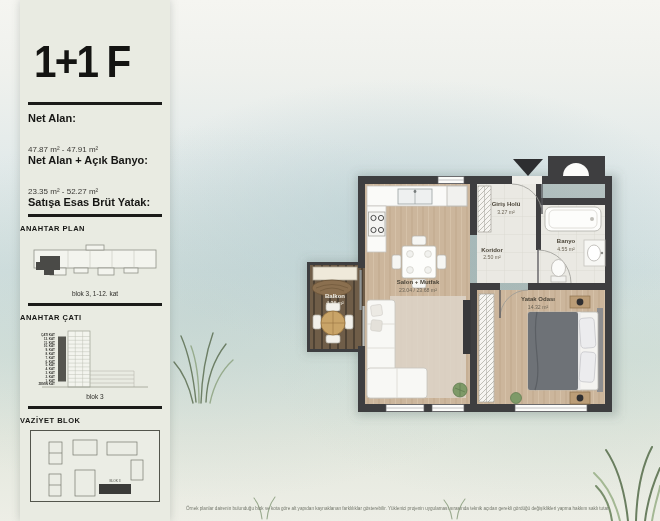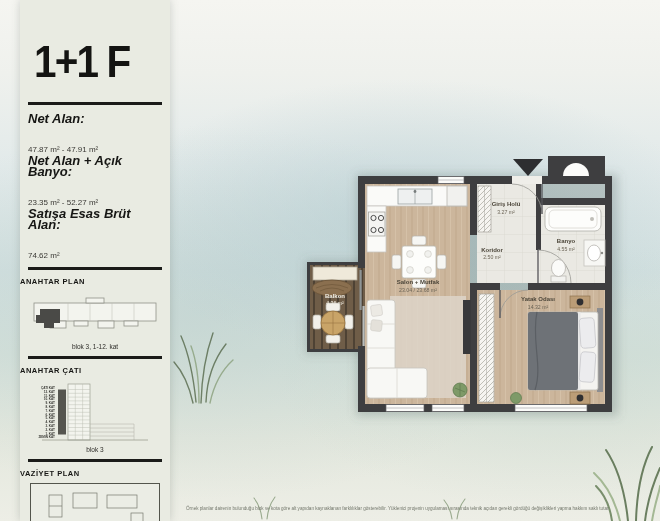--- a/index.html
+++ b/index.html
@@ -27,21 +27,21 @@
     box-sizing:border-box;overflow:hidden;
   }
   .side-title{
     margin:40px 6px 0 14px;font-size:44px;font-weight:900;line-height:1;
     letter-spacing:-2px;transform:scaleX(.92);transform-origin:left;color:#141412;
     white-space:nowrap;
   }
   .rule{height:3px;background:#1b1b19;margin:18px 8px 8px;}
   .rule.mid{margin:6px 8px;}
   .areas{margin:0 8px;}
-  .area-label{font-size:13px;font-weight:700;line-height:11px;color:#161614;font-style:italic;}
+  .area-label{font-size:11px;font-weight:700;line-height:11px;color:#161614;}
   .area-value{font-size:8px;line-height:11px;color:#3a3935;margin-top:20px;}
   .sec-heading{font-size:7.5px;font-weight:700;letter-spacing:.5px;margin:7px 0 5px;color:#161614;}
   .sec-caption{font-size:6.5px;text-align:center;color:#2e2d29;margin:2px 0 5px;}
   .graphic{margin:0 auto;}
   .site-box{
     margin:5px 10px 0;height:70px;border:1px solid #53554c;
     display:flex;align-items:center;justify-content:center;background:rgba(255,255,255,.12);
   }
   .kesit-label{font-size:3.1px;font-weight:700;fill:#3b3b37;}
 
@@ -307,22 +307,21 @@
 
   <aside class="sidebar">
     <div class="side-title">1+1 F</div>
     <div class="rule"></div>
 
     <div class="areas">
       <div class="area-label">Net Alan:</div>
       <div class="area-value">47.87 m² - 47.91 m²</div>
       <div class="area-label">Net Alan + Açık Banyo:</div>
       <div class="area-value">23.35 m² - 52.27 m²</div>
-      <div class="area-label">Satışa Esas Brüt Alan:</div>
-      <div class="area-value">74.62 m²</div>
+      <div class="area-label">Satışa Esas Brüt Yatak:</div>
     </div>
 
     <div class="rule mid"></div>
     <div class="sec-heading">ANAHTAR PLAN</div>
 
     <svg class="graphic" width="134" height="50" viewBox="0 0 134 50">
       <g stroke="#8f9288" stroke-width=".8" fill="#f3f4ee">
         <rect x="6" y="12" width="122" height="18"></rect>
         <rect x="58" y="7" width="18" height="5"></rect>
         <rect x="22" y="30" width="16" height="7"></rect>
@@ -388,21 +387,21 @@
         <line x1="62" y1="48" x2="106" y2="48"></line>
         <line x1="62" y1="52" x2="106" y2="52"></line>
         <line x1="62" y1="56" x2="106" y2="56"></line>
         <line x1="106" y1="44" x2="106" y2="60"></line>
       </g>
       <line x1="14" y1="60" x2="120" y2="60" stroke="#9da093" stroke-width=".8"></line>
     </svg>
     <div class="sec-caption">blok 3</div>
 
     <div class="rule mid"></div>
-    <div class="sec-heading">VAZİYET PLAN</div>
+    <div class="sec-heading">VAZİYET BLOK</div>
 
     <div class="site-box">
       <svg width="116" height="64" viewBox="0 0 116 64">
         <g stroke="#75786d" stroke-width=".7" fill="none">
           <rect x="12" y="8" width="13" height="22"></rect>
           <line x1="12" y1="19" x2="25" y2="19"></line>
           <rect x="36" y="6" width="24" height="15"></rect>
           <rect x="70" y="8" width="30" height="13"></rect>
           <rect x="94" y="26" width="12" height="20"></rect>
           <rect x="12" y="40" width="12" height="22"></rect>

